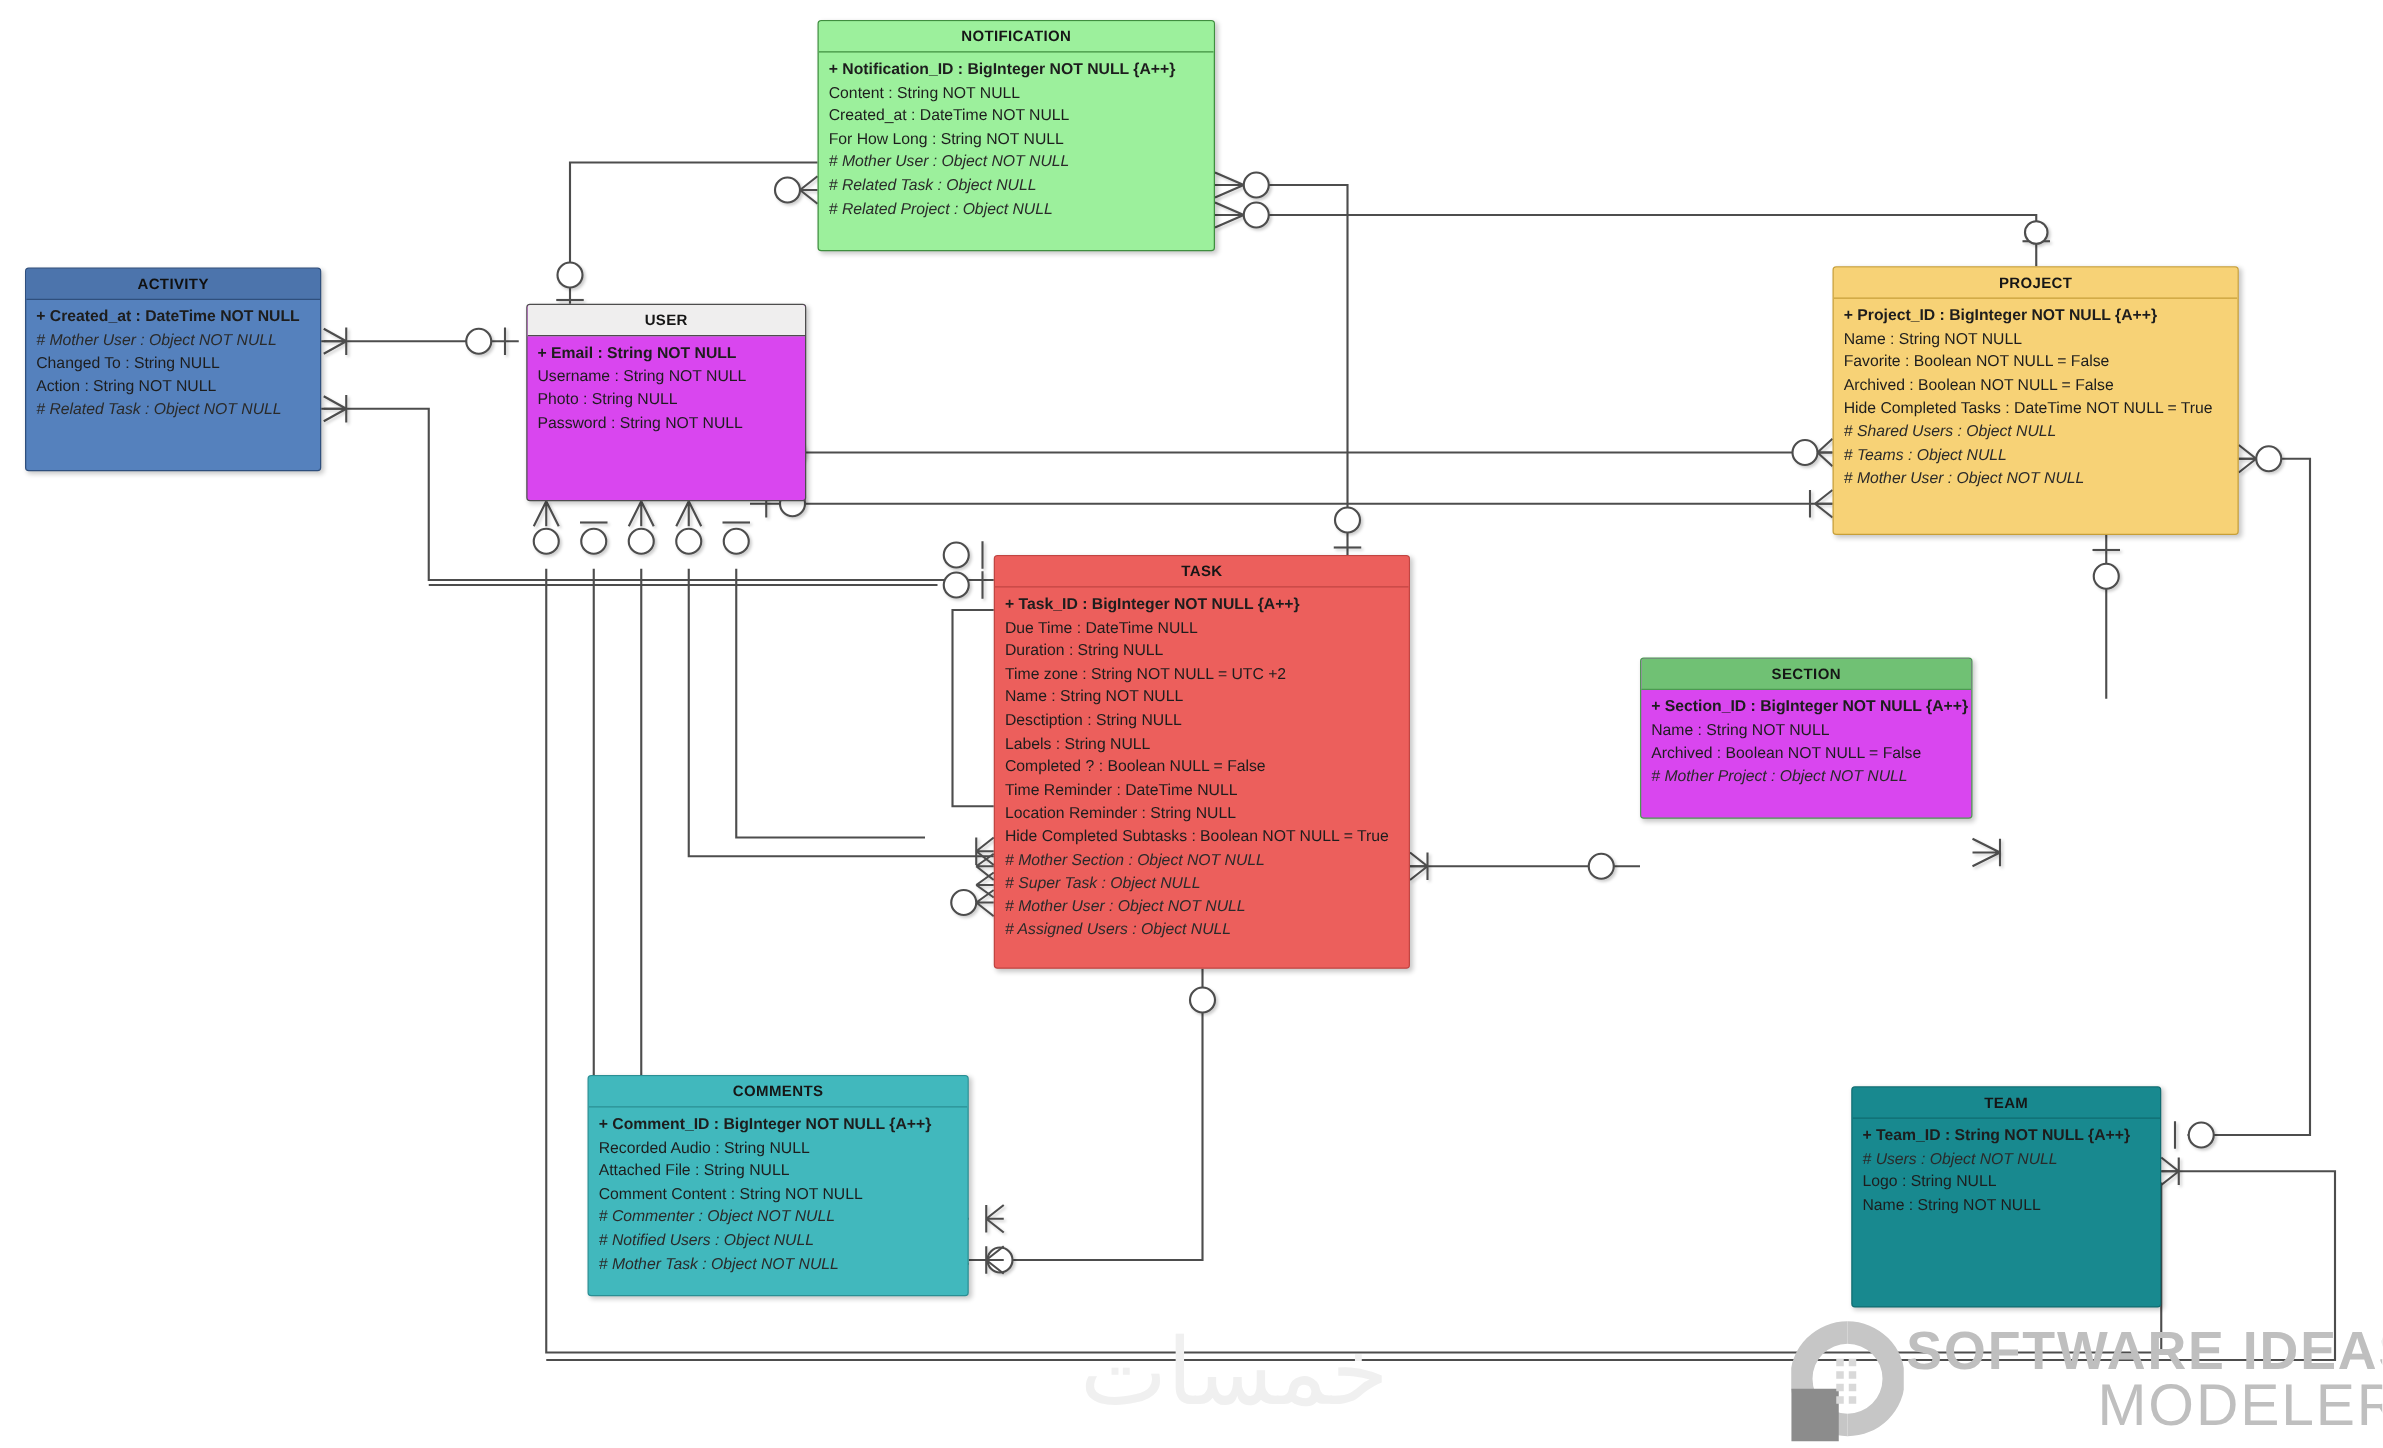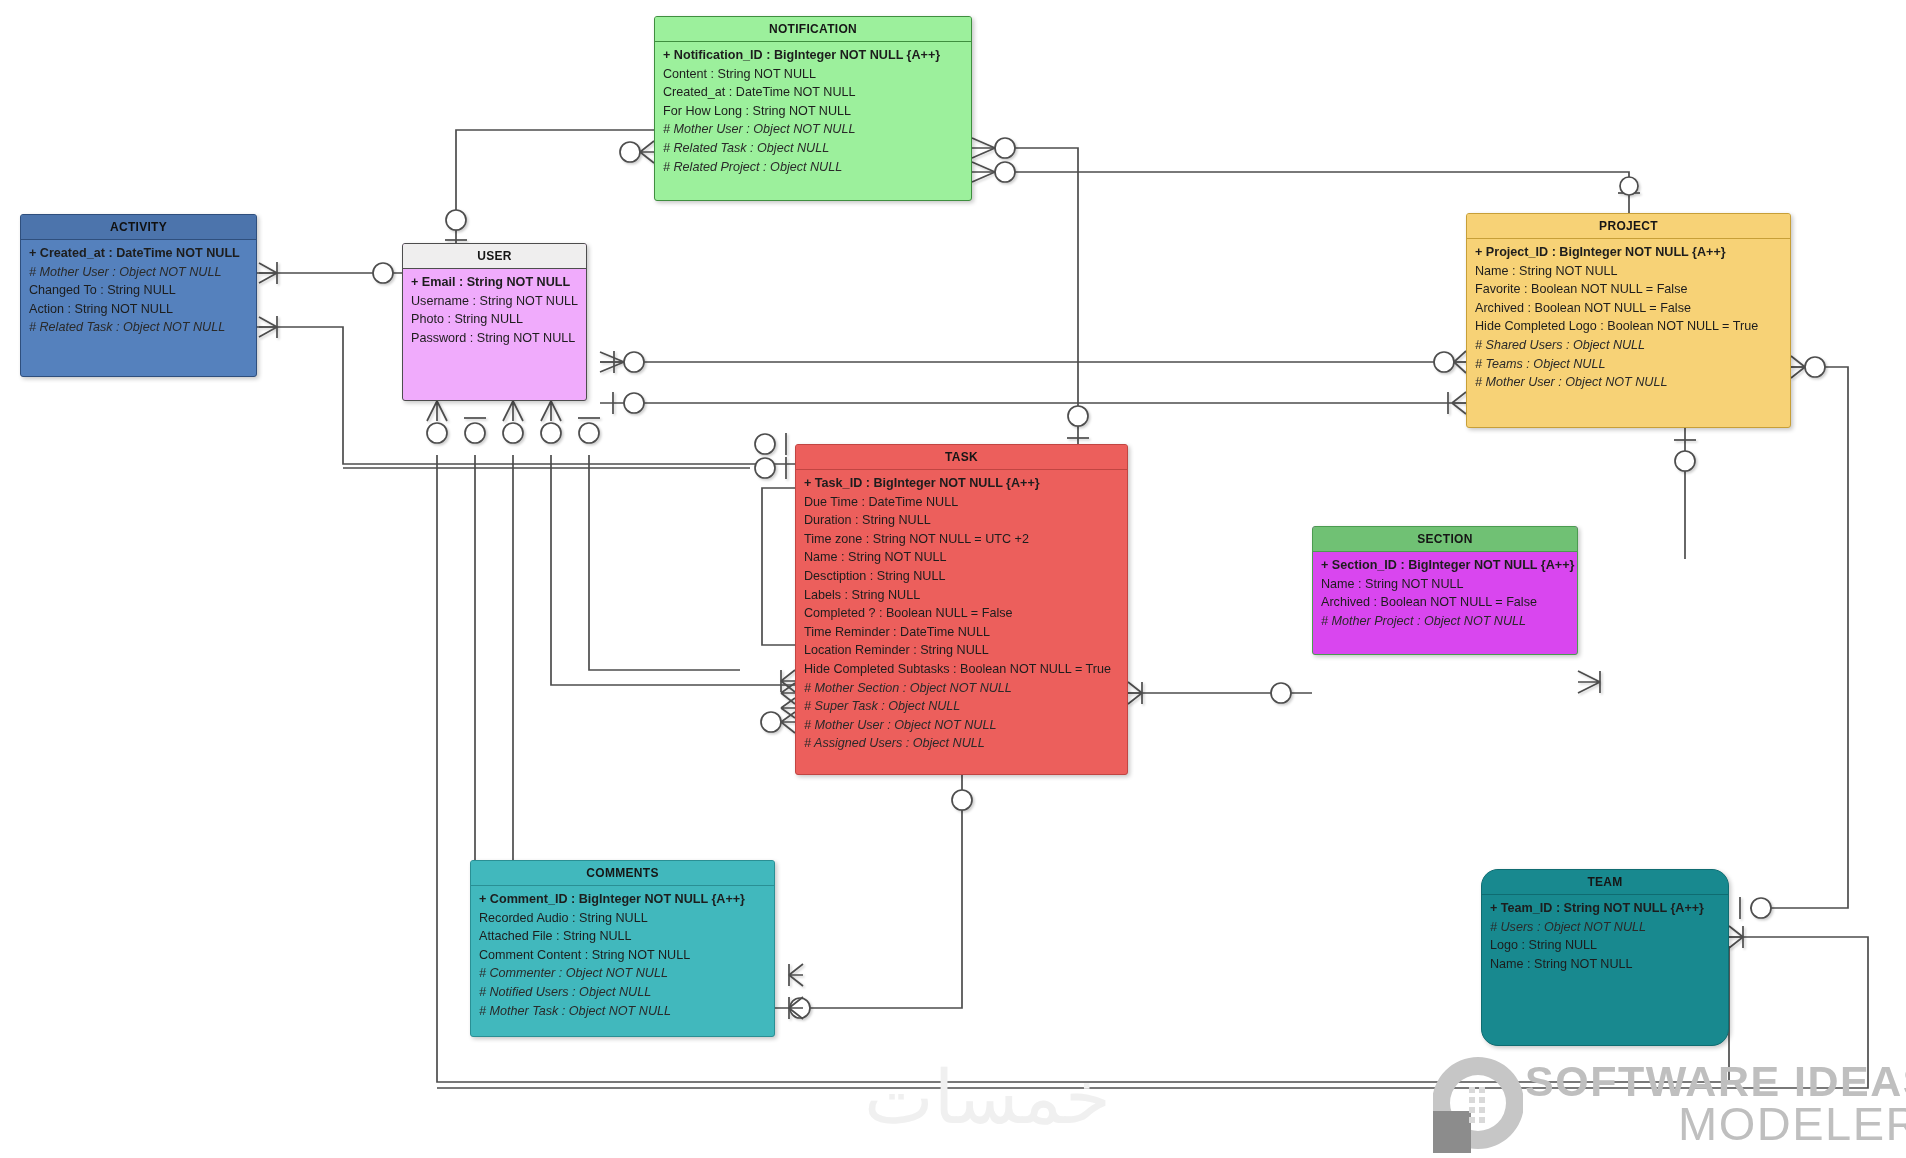--- a/index.html
+++ b/index.html
@@ -302,21 +302,21 @@
     <div class="entity-title" style="background:#4c74ac; border-bottom-color:#2f4f7d; color:#101010;">ACTIVITY</div>
     <div class="attr-list">
       <div class="attr pk">+ Created_at : DateTime NOT NULL</div>
       <div class="attr fk"># Mother User : Object NOT NULL</div>
       <div class="attr">Changed To : String NULL</div>
       <div class="attr">Action : String NOT NULL</div>
       <div class="attr fk"># Related Task : Object NOT NULL</div>
     </div>
   </div>
 
-  <div class="entity" style="left:402px; top:243px; width:185px; height:158px; background:#f0abfc; border-color:#4d4d4d;">
+  <div class="entity" style="left:421px; top:243px; width:224px; height:158px; background:#d946ef; border-color:#4d4d4d;">
     <div class="entity-title" style="background:#efeeee;">USER</div>
     <div class="attr-list">
       <div class="attr pk">+ Email : String NOT NULL</div>
       <div class="attr">Username : String NOT NULL</div>
       <div class="attr">Photo : String NULL</div>
       <div class="attr">Password : String NOT NULL</div>
     </div>
   </div>
 
   <div class="entity" style="left:654px; top:16px; width:318px; height:185px; background:#9cf09c; border-color:#3f8e3f;">
@@ -332,21 +332,21 @@
     </div>
   </div>
 
   <div class="entity" style="left:1466px; top:213px; width:325px; height:215px; background:#f7d276; border-color:#c79f38;">
     <div class="entity-title" style="background:#f7d276; border-bottom-color:#c79f38;">PROJECT</div>
     <div class="attr-list">
       <div class="attr pk">+ Project_ID : BigInteger NOT NULL  {A++}</div>
       <div class="attr">Name : String NOT NULL</div>
       <div class="attr">Favorite : Boolean NOT NULL = False</div>
       <div class="attr">Archived : Boolean NOT NULL = False</div>
-      <div class="attr">Hide Completed Logo : Boolean NOT NULL = True</div>
+      <div class="attr">Hide Completed Tasks : DateTime NOT NULL = True</div>
       <div class="attr fk"># Shared Users : Object NULL</div>
       <div class="attr fk"># Teams : Object NULL</div>
       <div class="attr fk"># Mother User : Object NOT NULL</div>
     </div>
   </div>
 
   <div class="entity" style="left:795px; top:444px; width:333px; height:331px; background:#ec5f5c; border-color:#c14542;">
     <div class="entity-title" style="background:#ec5f5c; border-bottom-color:#c14542;">TASK</div>
     <div class="attr-list">
       <div class="attr pk">+ Task_ID : BigInteger NOT NULL  {A++}</div>
@@ -383,21 +383,21 @@
       <div class="attr pk">+ Comment_ID : BigInteger NOT NULL  {A++}</div>
       <div class="attr">Recorded Audio : String NULL</div>
       <div class="attr">Attached File : String NULL</div>
       <div class="attr">Comment Content : String NOT NULL</div>
       <div class="attr fk"># Commenter : Object NOT NULL</div>
       <div class="attr fk"># Notified Users : Object NULL</div>
       <div class="attr fk"># Mother Task : Object NOT NULL</div>
     </div>
   </div>
 
-  <div class="entity" style="left:1481px; top:869px; width:248px; height:177px; background:#18898f; border-color:#0f6c71;border-radius:17px;">
+  <div class="entity" style="left:1481px; top:869px; width:248px; height:177px; background:#18898f; border-color:#0f6c71;">
     <div class="entity-title" style="background:#18898f; border-bottom-color:#0f6c71;">TEAM</div>
     <div class="attr-list">
       <div class="attr pk">+ Team_ID : String NOT NULL  {A++}</div>
       <div class="attr fk"># Users : Object NOT NULL</div>
       <div class="attr">Logo : String NULL</div>
       <div class="attr">Name : String NOT NULL</div>
     </div>
   </div>
 
   <div id="wm-arabic">خمسات</div>

